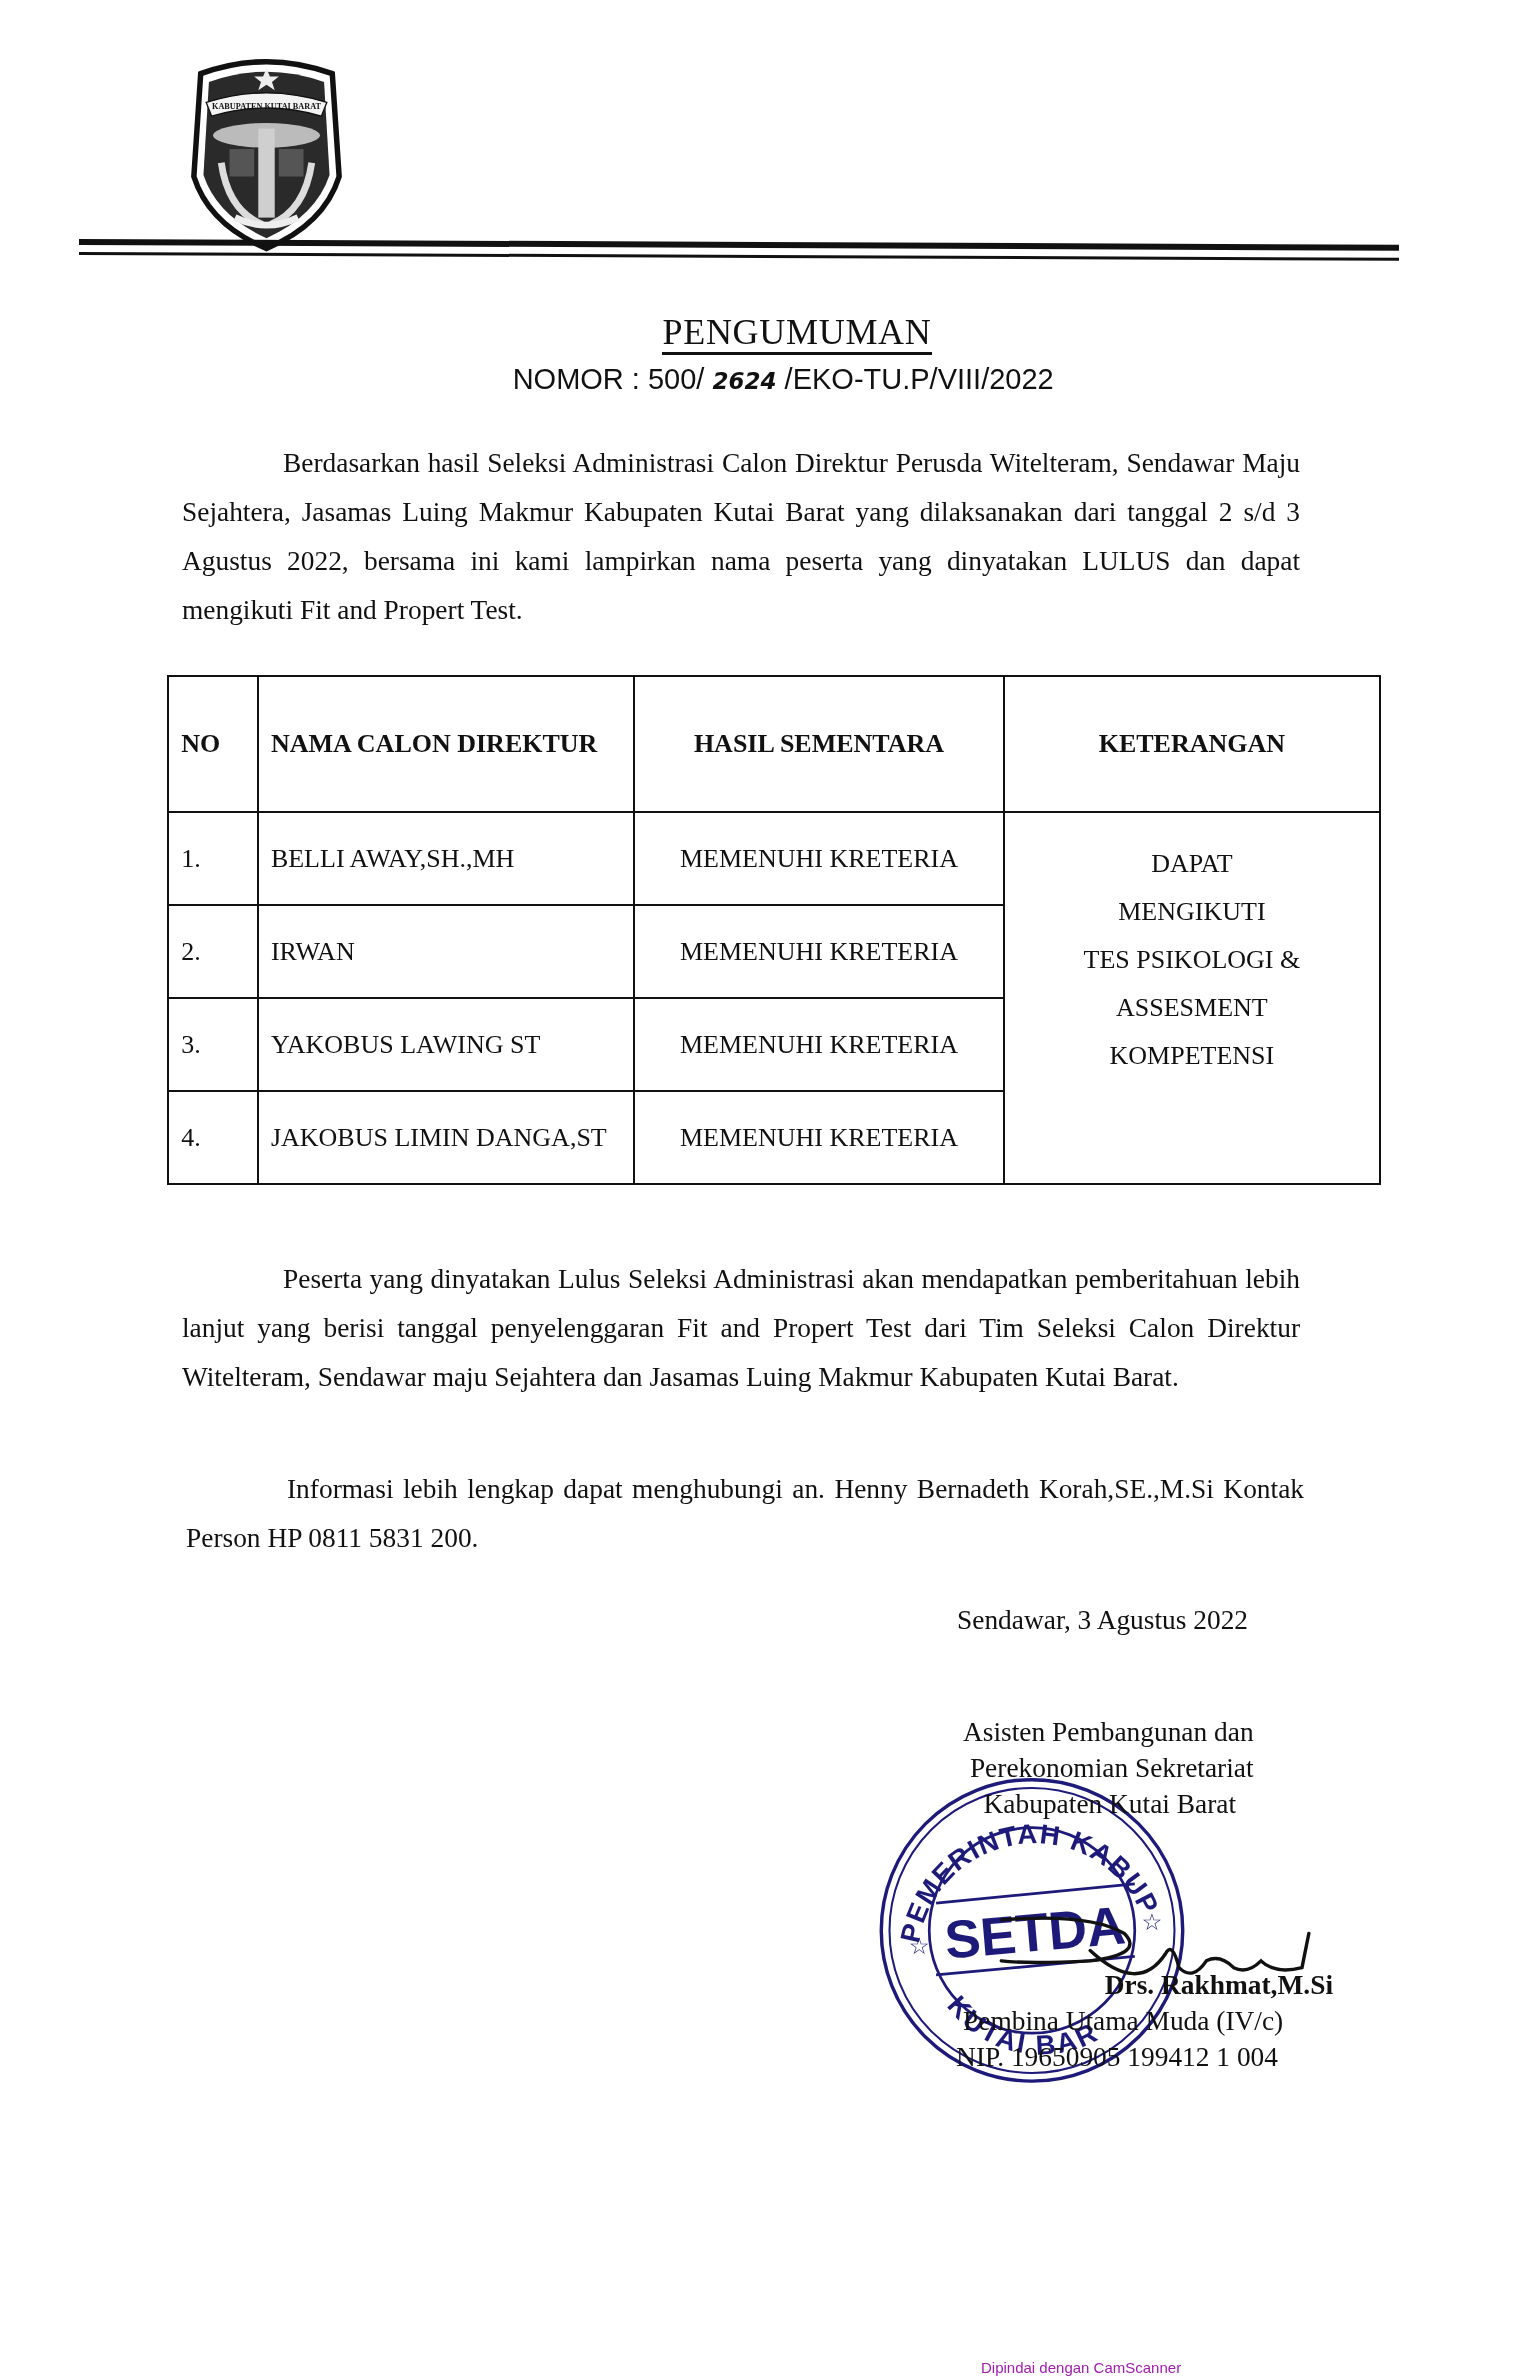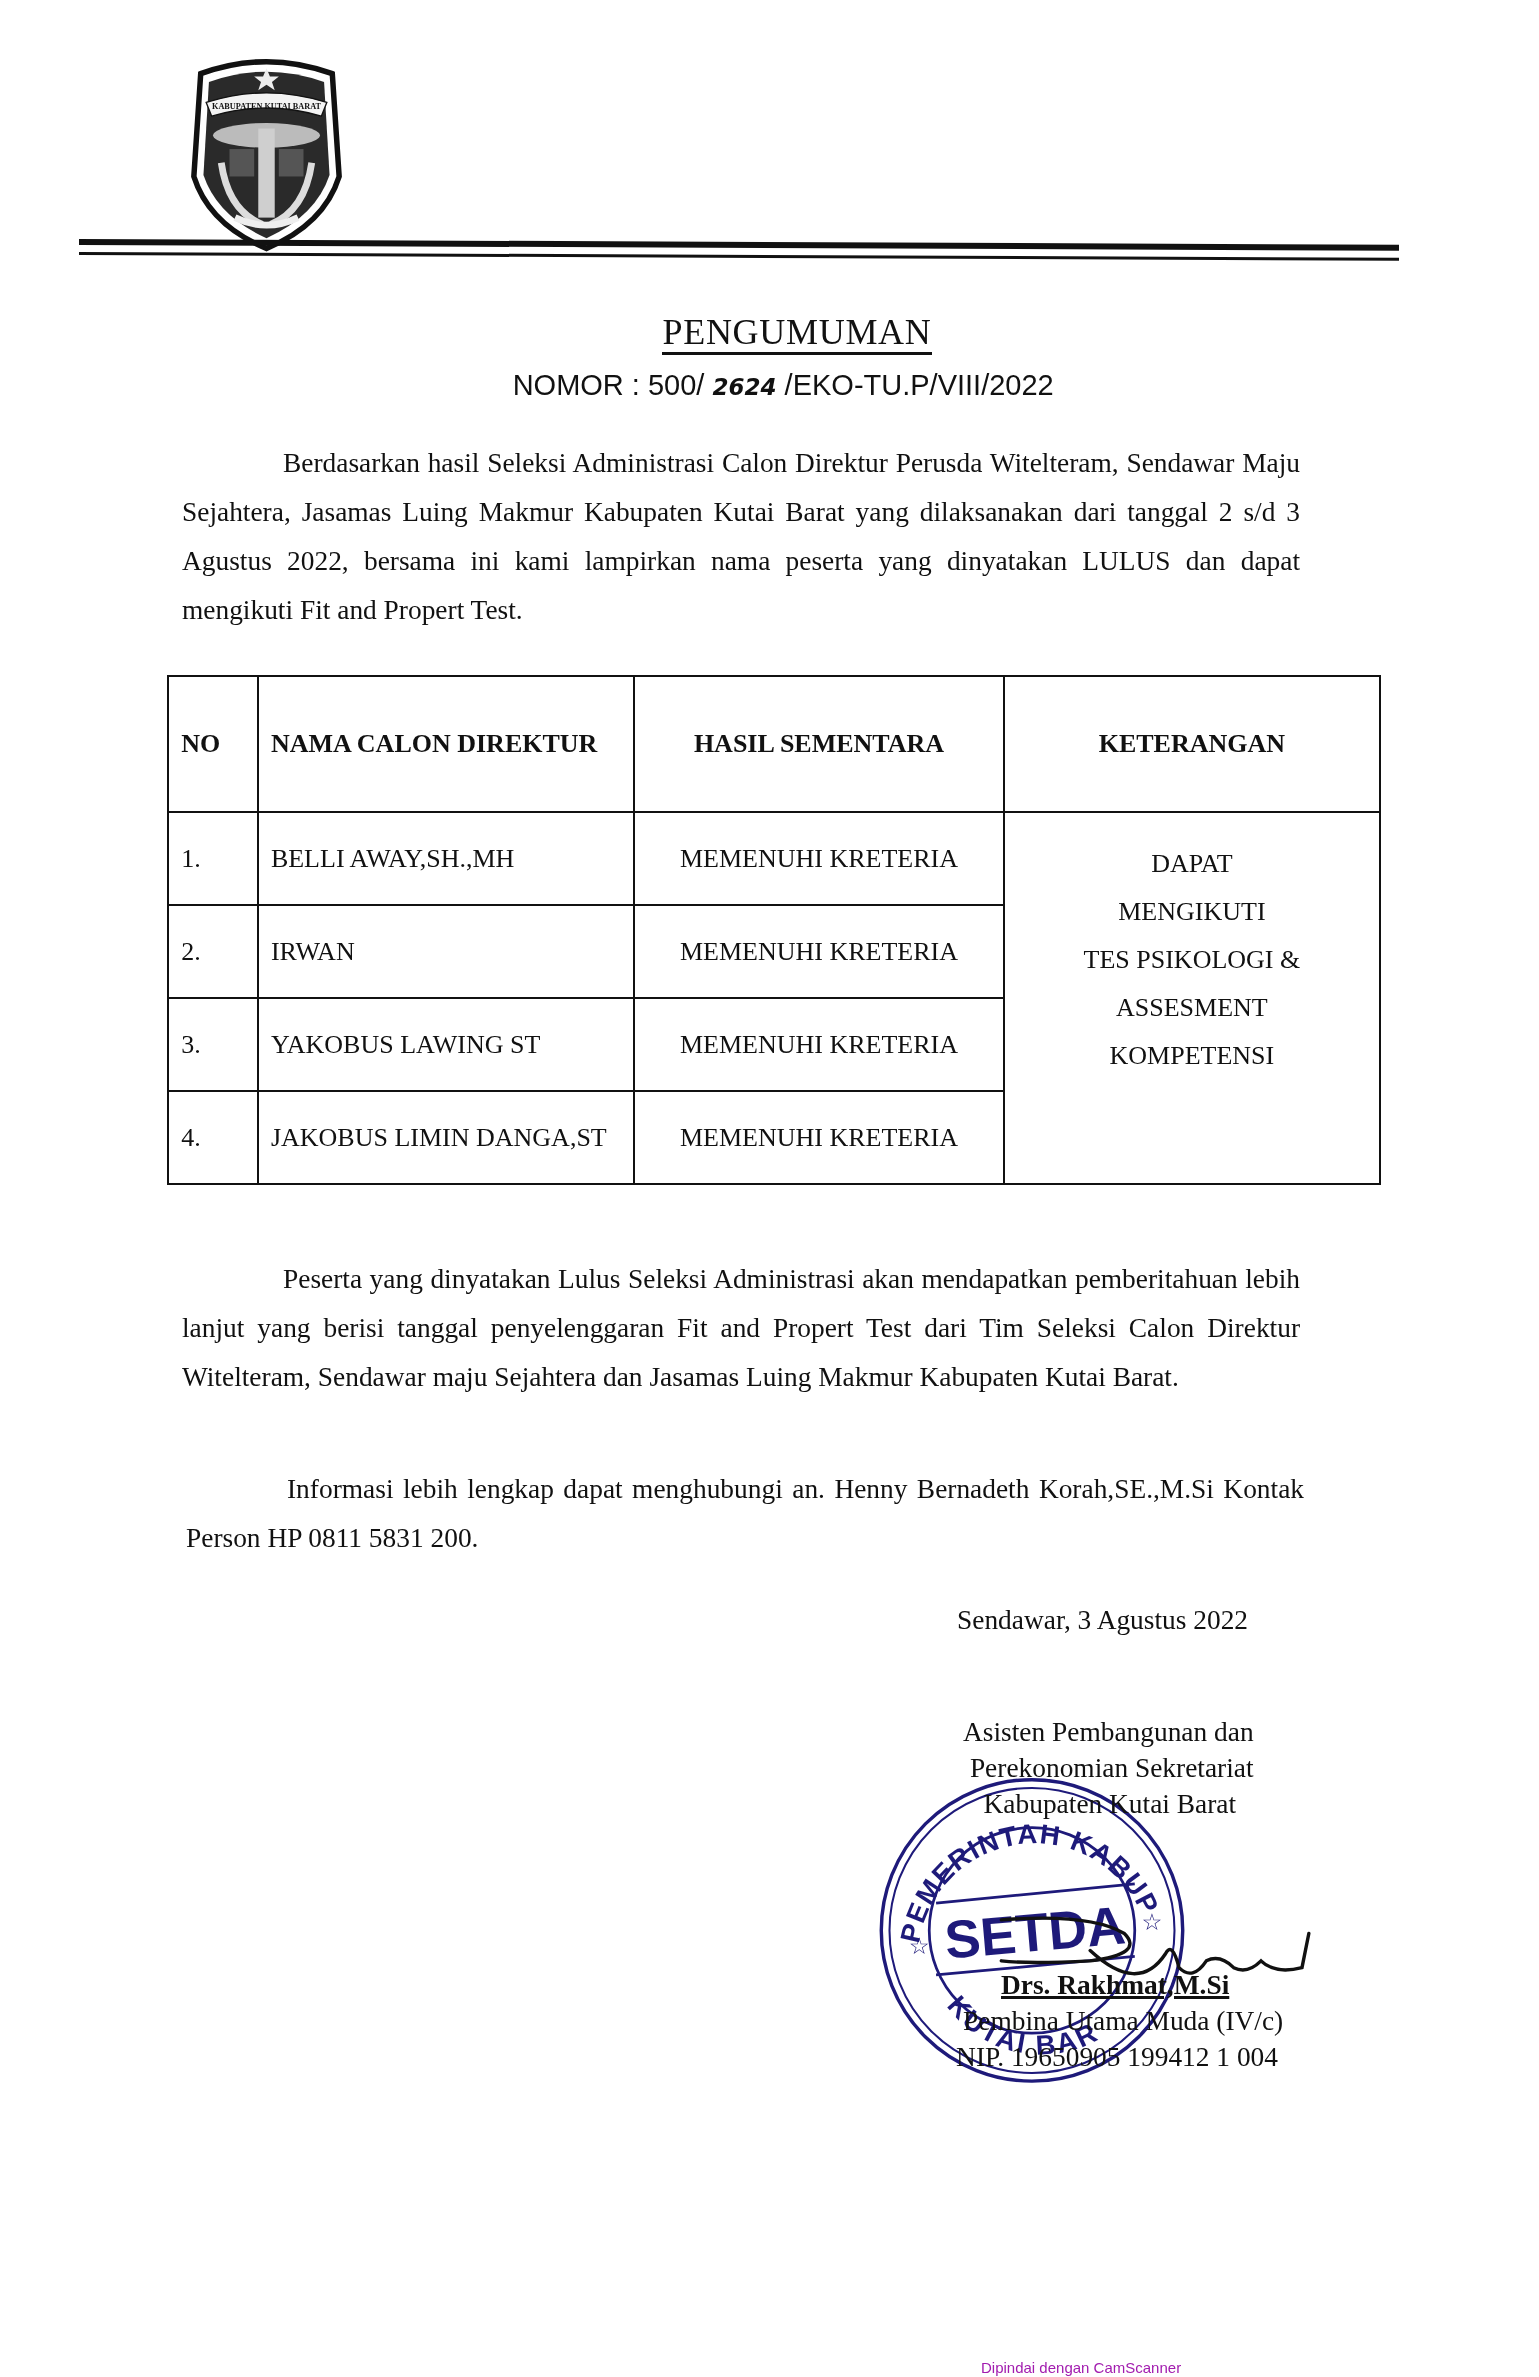--- a/index.html
+++ b/index.html
@@ -15,41 +15,41 @@
     .kop-l1 { font-size: 40px; letter-spacing: 0.7px; line-height: 48px; }
     .kop-l2 { font-size: 51px; letter-spacing: 1.4px; line-height: 56px; }
     .kop-l3 { font-size: 21px; line-height: 33px; margin-top: 5.5px; padding-left: 27.4px; }
     .kop-l4 { font-size: 38px; line-height: 44px; letter-spacing: 0.7px; }
     .rule-thick { left: 79px; top: 239px; width: 1320px; height: 6.2px; background: #111; transform: rotate(0.25deg); transform-origin: left; }
     .rule-thin  { left: 79px; top: 252px; width: 1320px; height: 2.7px; background: #111; transform: rotate(0.25deg); transform-origin: left; }
 
     
     .title { left: 0; width: 1539px; top: 312px; text-align: center; }
     .title-main { display: inline-block; font-size: 36px; font-weight: normal; letter-spacing: 0.7px; border-bottom: 3.4px solid #111; line-height: 40px; margin-left: 55px; }
-    .title-nomor { font-size: 29px; line-height: 41px; margin-top: 10px; margin-left: 27.4px; font-family: "Liberation Sans", sans-serif; }
+    .title-nomor { font-size: 29px; line-height: 41px; margin-top: 4px; margin-left: 27.4px; font-family: "Liberation Sans", sans-serif; }
     .hand { font-family: "DejaVu Sans", sans-serif; font-style: italic; font-weight: bold; font-size: 23px; }
 
     
     .para { left: 182px; width: 1118px; font-size: 27.4px; line-height: 49px; text-align: justify; }
     .indent { text-indent: 101px; }
 
     
     .tbl { left: 167px; top: 675px; width: 1214px; border-collapse: collapse; font-size: 26px; }
     .tbl td, .tbl th { border: 2.1px solid #111; padding: 0 12.3px; }
     .tbl th { height: 134px; font-weight: bold; font-size: 26px; }
     .tbl td { height: 91px; }
     .c-no { width: 63px; text-align: left; margin-top: 24px; }
     .c-nama { width: 350px; text-align: left; }
     .c-hasil { width: 343px; text-align: center; }
     .c-ket { text-align: center; line-height: 48px; vertical-align: top; padding-top: 27.4px !important; }
 
     
     .place-date { left: 957px; top: 1605px; font-size: 27.4px; }
     .sig-block { left: 963px; top: 1714px; width: 370px; font-size: 27.4px; line-height: 36px; }
-    .sig-name { font-weight: bold; text-decoration: underline; text-decoration-thickness: 2.7px; }
+    .sig-name { font-weight: bold; text-decoration-thickness: 2.7px; text-align: right; }
     .stamp { left: 871px; top: 1766px; width: 322px; height: 322px; }
     .signature { left: 987px; top: 1913px; width: 343px; height: 82px; }
 
     .footer-scan { left: 981px; top: 2359px; font-family: "Liberation Sans", sans-serif; font-size: 15px; color: #a21caf; }
   </style>
 </head>
 <body>
 
 <svg class="abs logo" viewBox="0 0 232 290">
   <path d="M20 30 Q116 -5 212 30 L222 180 Q200 250 116 285 Q32 250 10 180 Z" fill="#fff" stroke="#111" stroke-width="8"></path>

